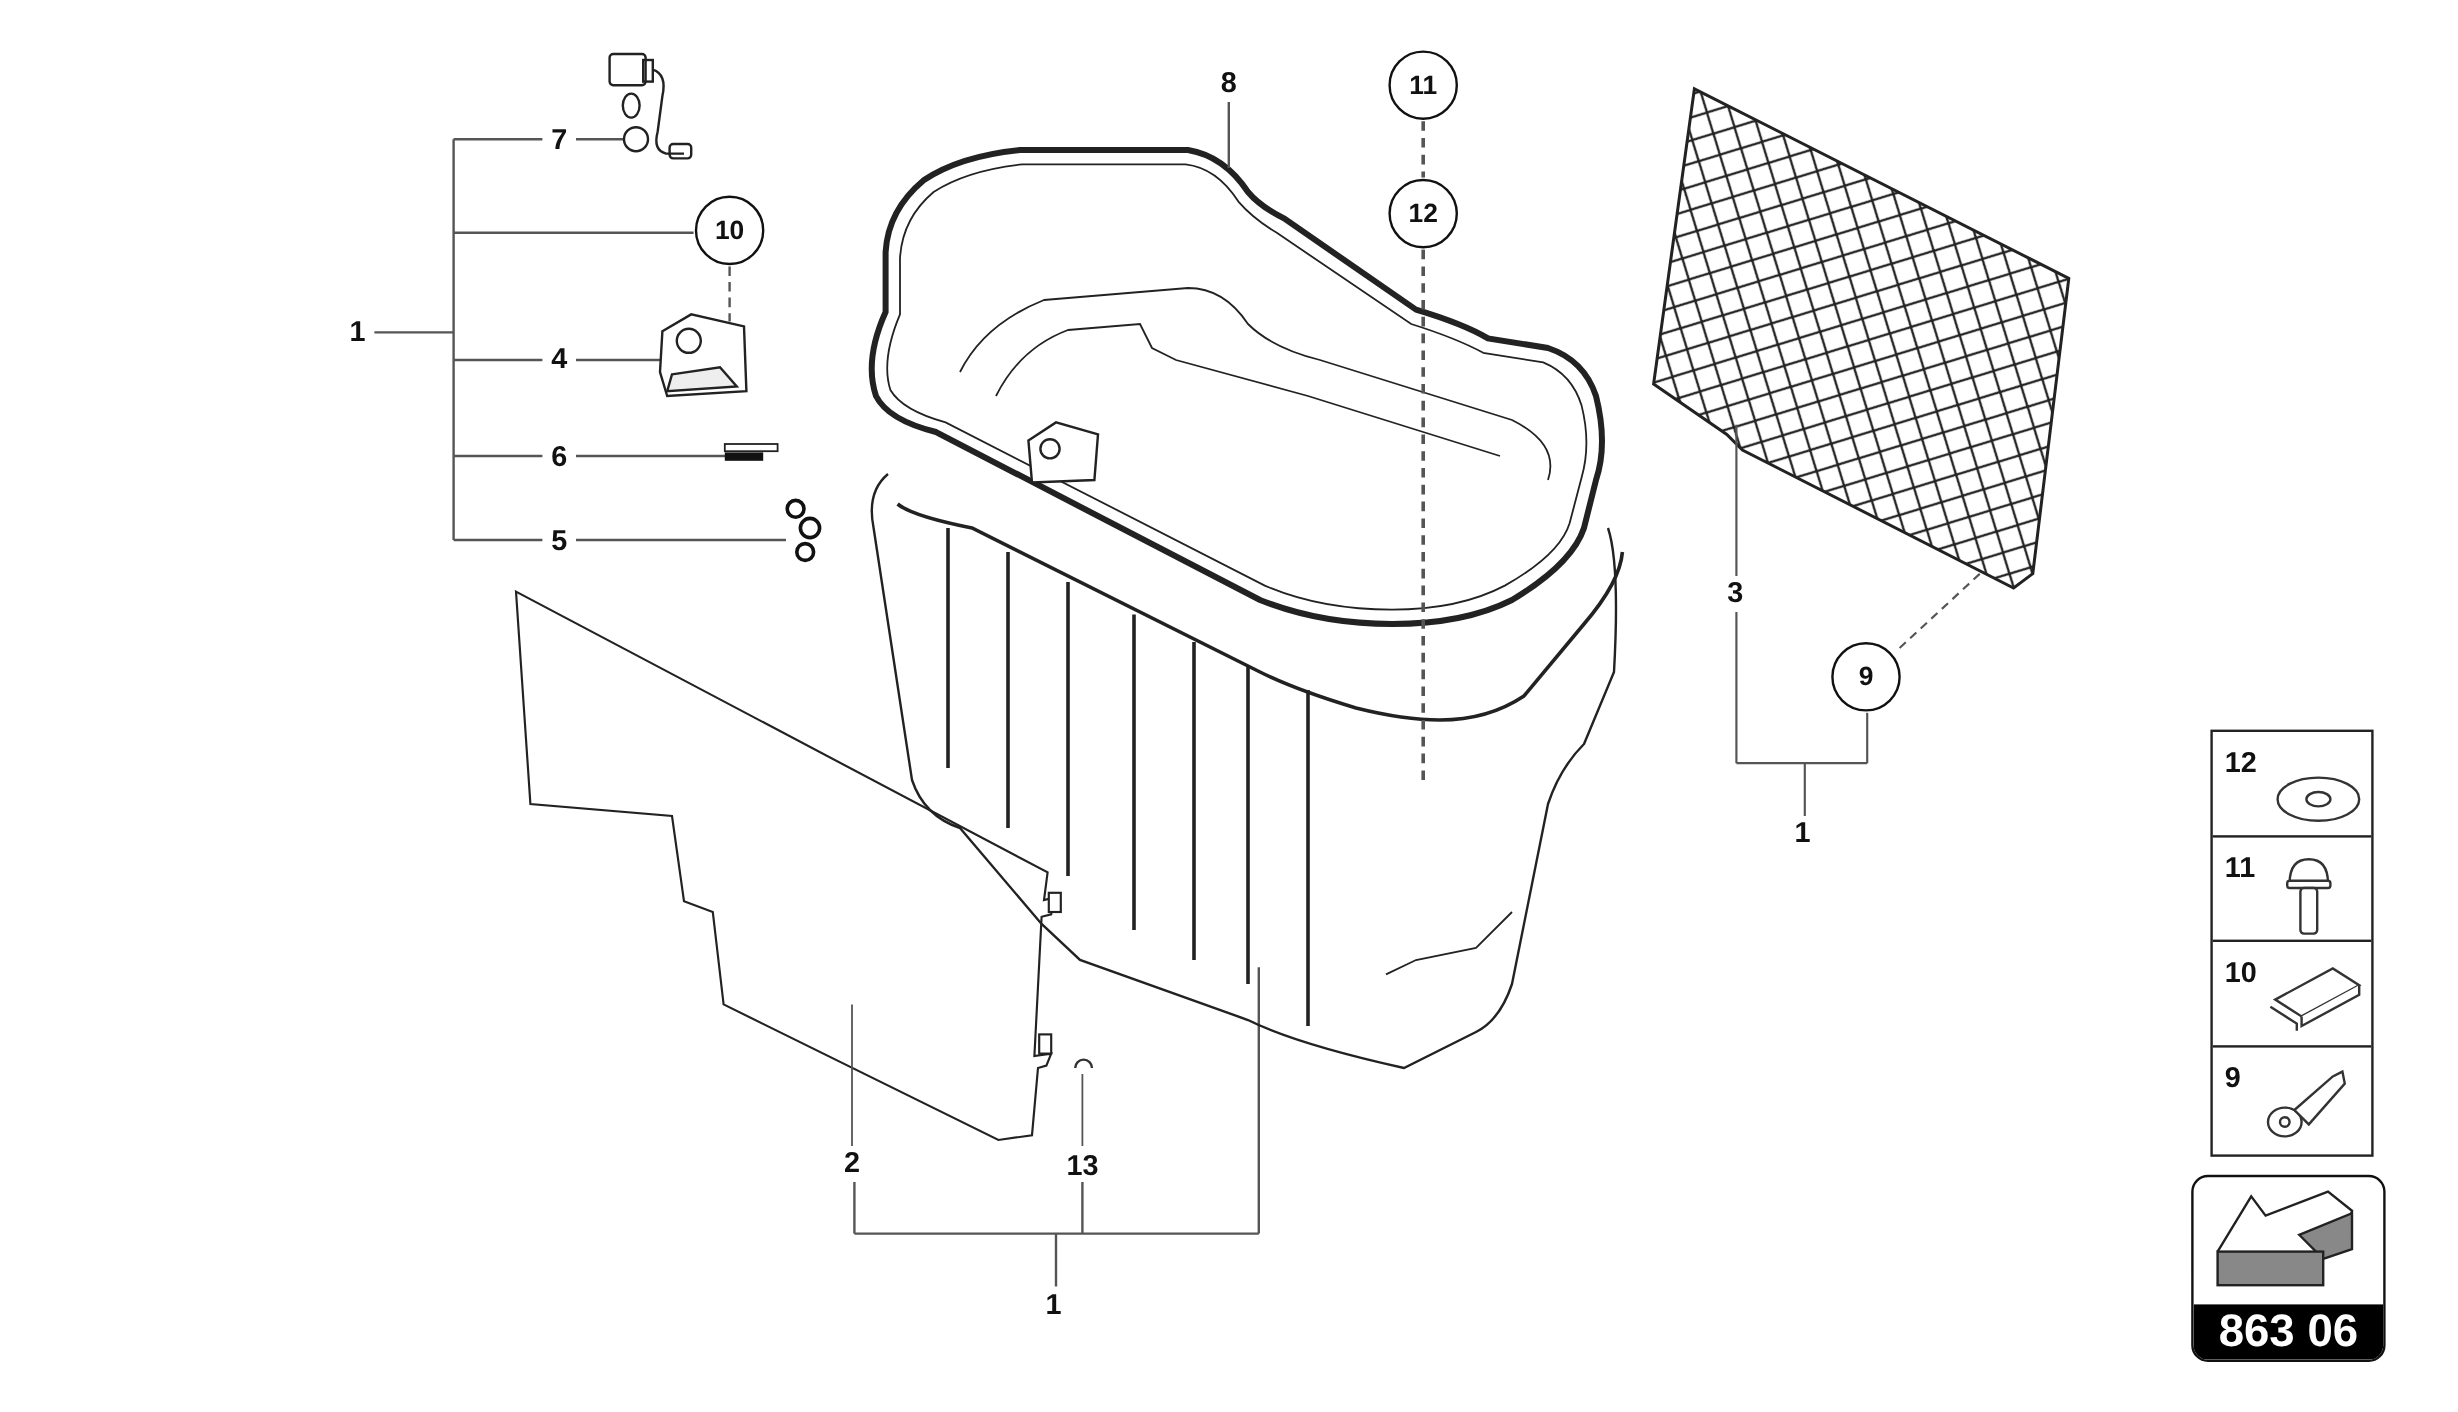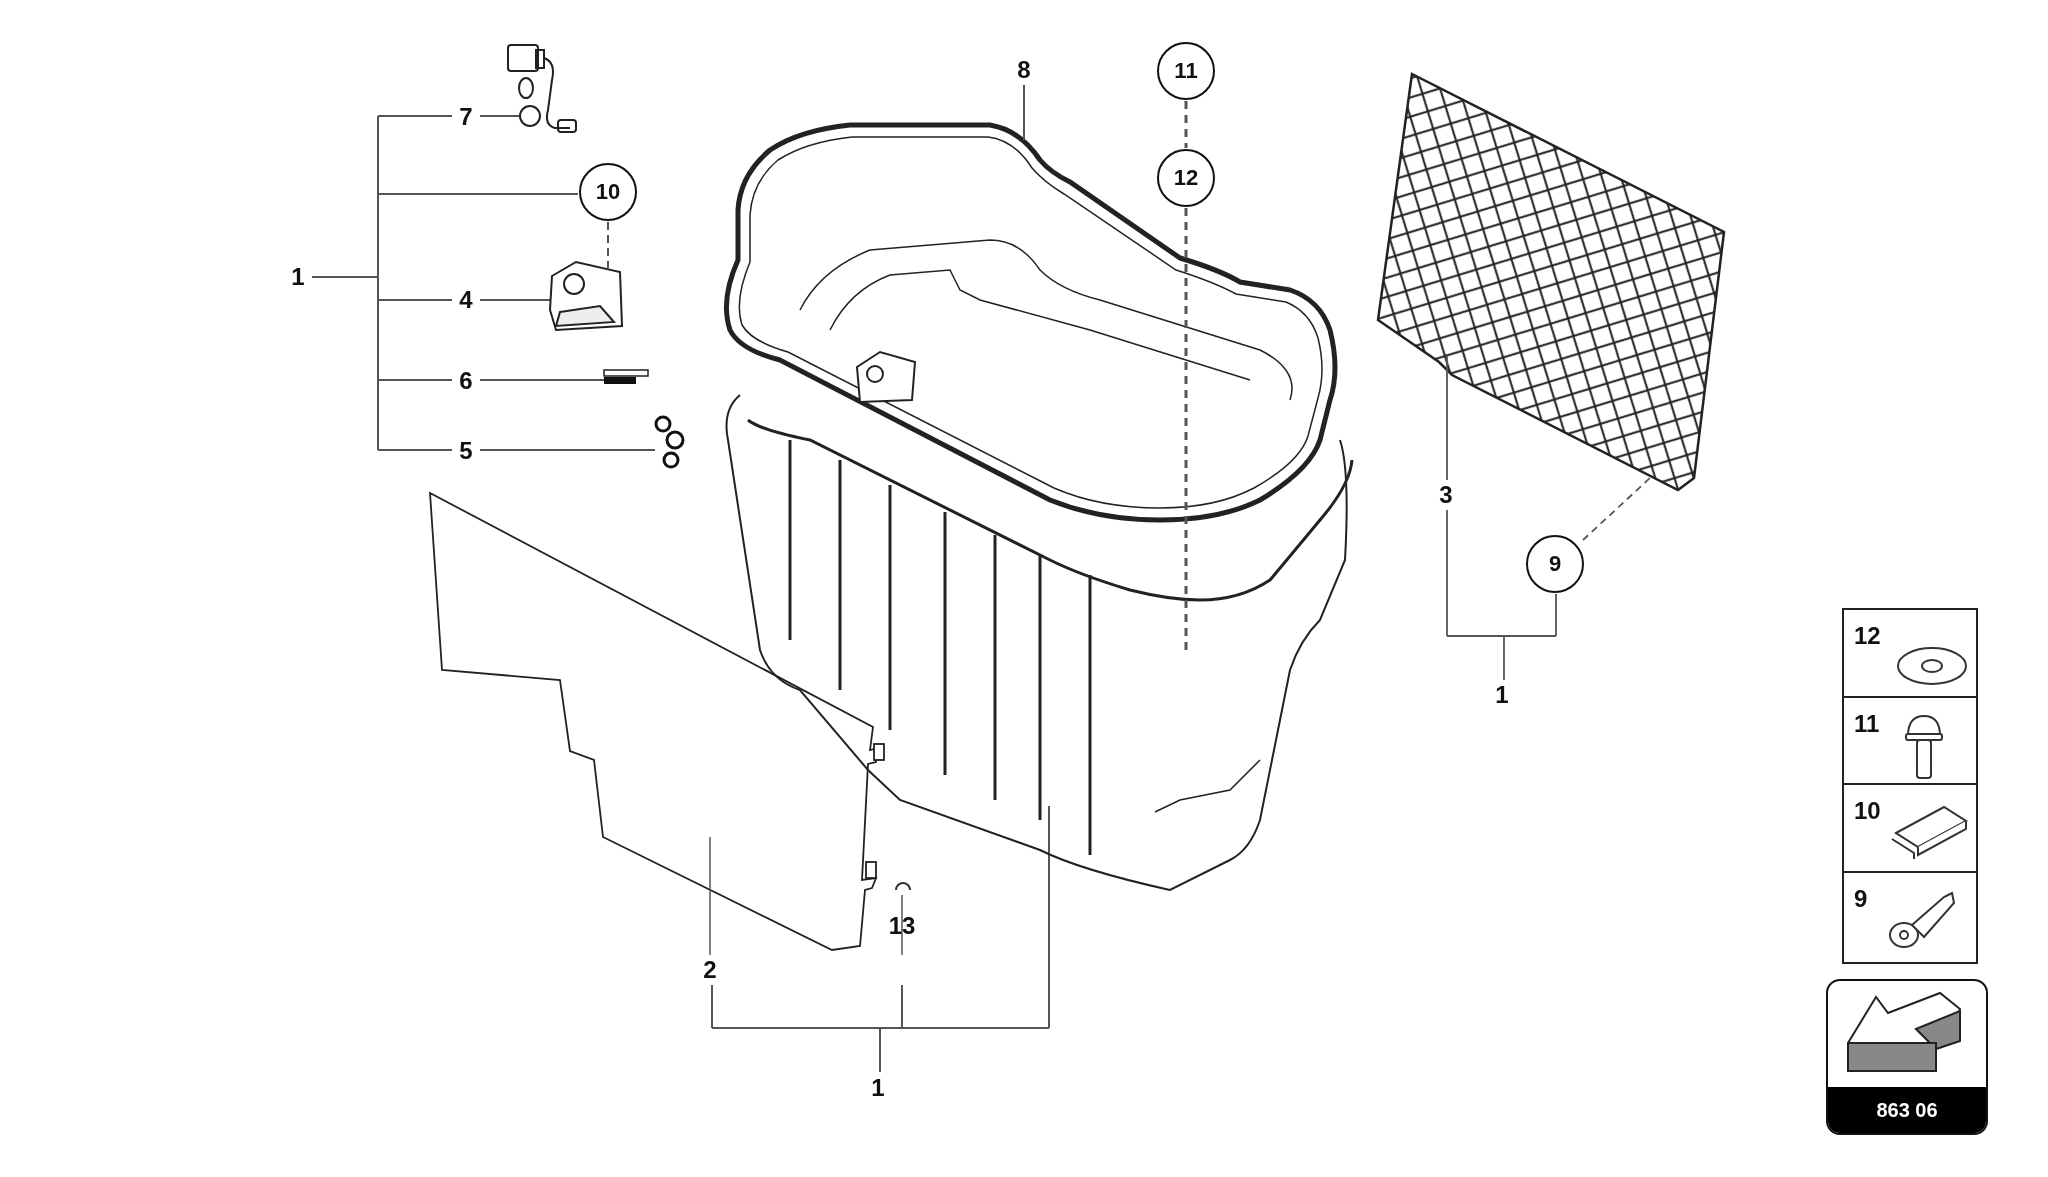--- a/index.html
+++ b/index.html
@@ -15,21 +15,21 @@
   .legend { position:absolute; left:1842px; top:608px; width:136px; height:356px;
          border:2.5px solid #222; box-sizing:border-box; background:#fff; }
   .legend-cell { position:relative; height:87.5px; border-bottom:2px solid #222; box-sizing:border-box; }
   .legend-cell:last-child { border-bottom:none; }
   .legend-num { position:absolute; left:10px; top:12px; font-weight:bold; font-size:24px; color:#111; }
   .legend-icon { position:absolute; left:40px; top:10px; width:90px; height:72px; }
   .badge { position:absolute; left:1826px; top:979px; width:162px; height:156px;
          border:2.5px solid #111; border-radius:14px; box-sizing:border-box; overflow:hidden; background:#fff; }
   .badge-art { position:absolute; left:0; top:0; width:157px; height:105px; }
   .badge-code { position:absolute; left:0; bottom:0; width:100%; height:46px; background:#000;
-         color:#fff; font-weight:bold; font-size:20px; display:flex; align-items:center; justify-content:center; }
+         color:#fff; font-weight:bold; font-size:38px; display:flex; align-items:center; justify-content:center; }
 </style>
 </head>
 <body>
 
 <svg id="diagram" viewBox="0 0 2048 1177" xmlns="http://www.w3.org/2000/svg">
 
   <g stroke="#555" stroke-width="2" fill="none">
     <line x1="312" y1="277" x2="378" y2="277"></line>
     <line x1="378" y1="116" x2="378" y2="450"></line>
     <line x1="378" y1="116" x2="452" y2="116"></line>
@@ -142,21 +142,21 @@
 
 <div class="lbl" style="left:298px;top:277px">1</div>
 <div class="lbl" style="left:466px;top:117px">7</div>
 <div class="lbl" style="left:466px;top:300px">4</div>
 <div class="lbl" style="left:466px;top:381px">6</div>
 <div class="lbl" style="left:466px;top:451px">5</div>
 <div class="lbl" style="left:1024px;top:70px">8</div>
 <div class="lbl" style="left:1446px;top:495px">3</div>
 <div class="lbl" style="left:1502px;top:695px">1</div>
 <div class="lbl" style="left:710px;top:970px">2</div>
-<div class="lbl" style="left:902px;top:926px">13</div>
+<div class="lbl" style="left:902px;top:972px">13</div>
 <div class="lbl" style="left:878px;top:1088px">1</div>
 
 <div class="circle-lbl" style="left:608px;top:192px">10</div>
 <div class="circle-lbl" style="left:1186px;top:71px">11</div>
 <div class="circle-lbl" style="left:1186px;top:178px">12</div>
 <div class="circle-lbl" style="left:1555px;top:564px">9</div>
 
 <div class="legend">
   <div class="legend-cell">
     <span class="legend-num">12</span>

